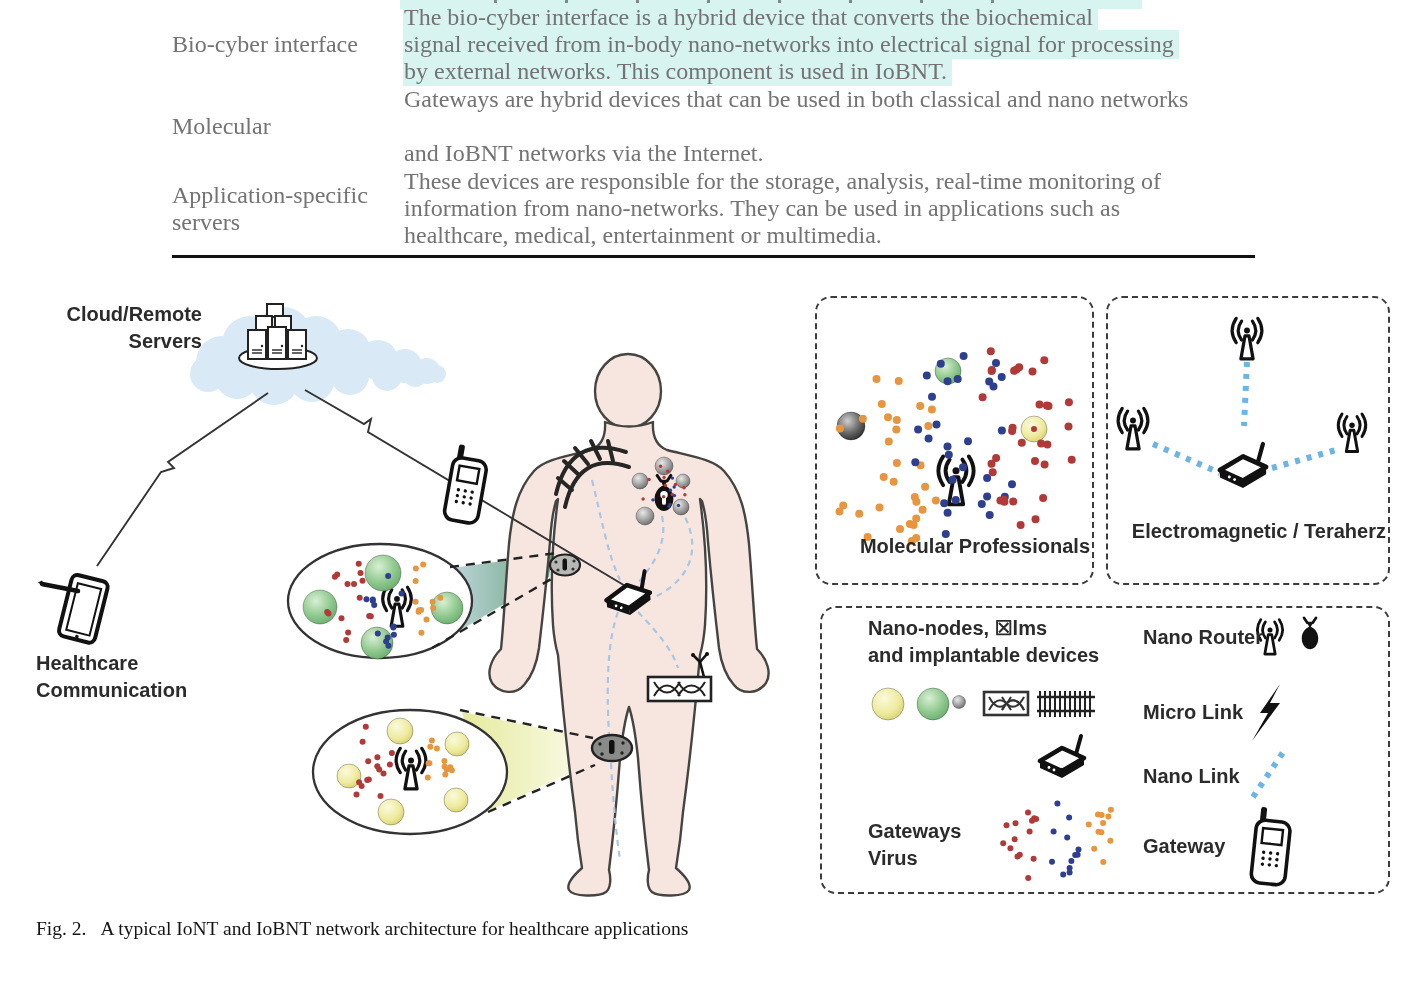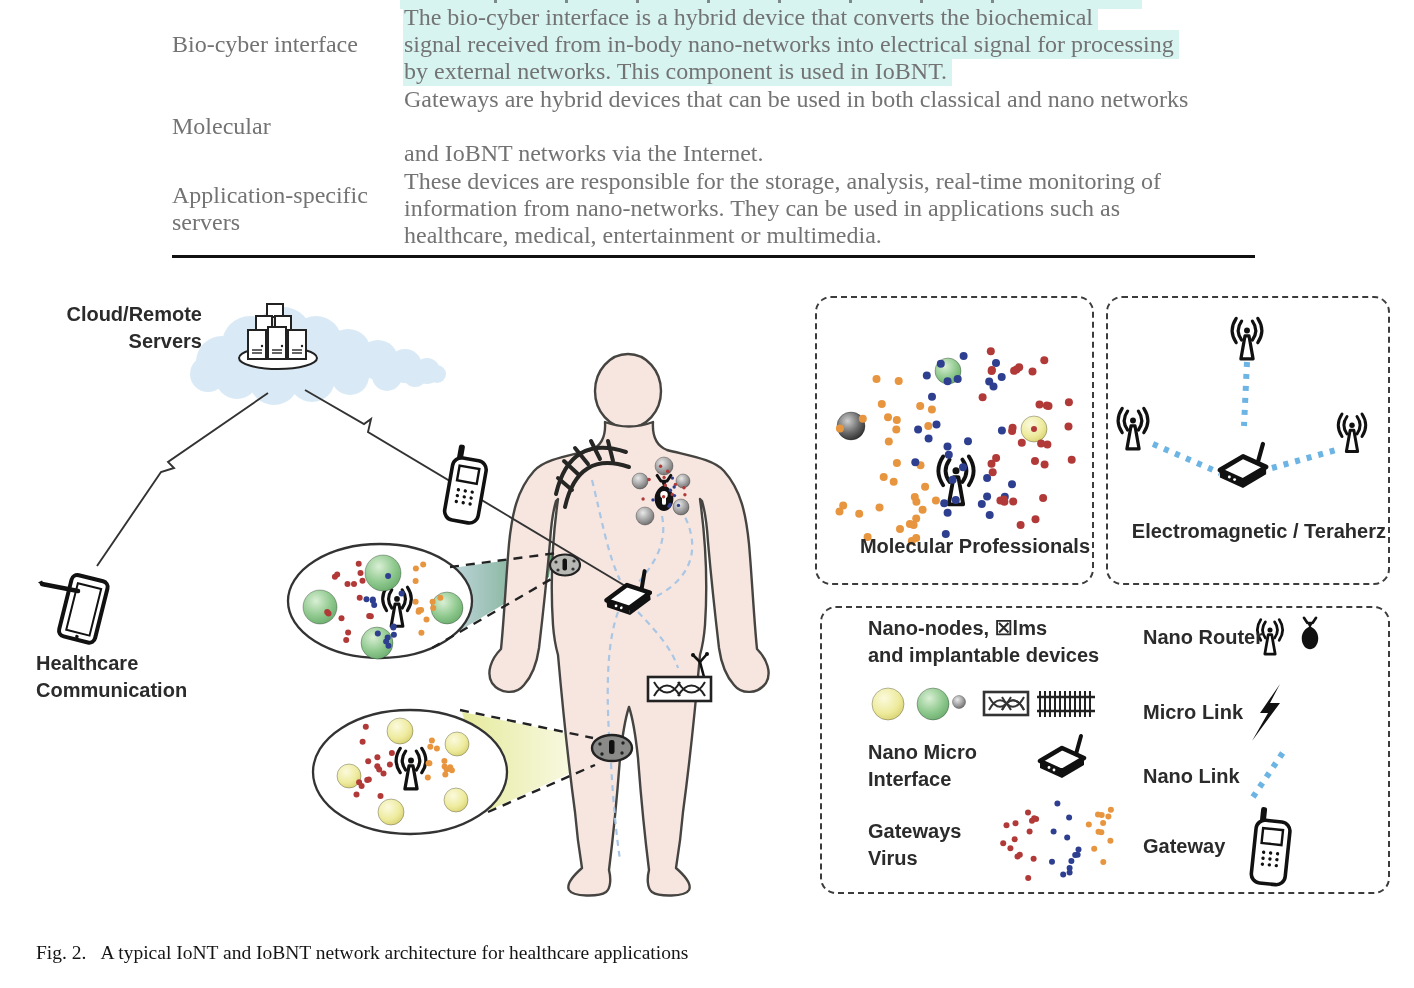--- a/index.html
+++ b/index.html
@@ -13,21 +13,21 @@
   #top-frag::after{content:"";position:absolute;left:60px;top:0;width:560px;height:4px;opacity:.55;
         background:repeating-linear-gradient(90deg,transparent 0 34px,#333 34px 37px,transparent 37px 71px);}
   #t-rule{position:absolute;left:172px;top:255px;width:1083px;height:3px;background:#111;}
   
   .flabel{position:absolute;font-size:20px;font-weight:600;color:#2b2b2b;line-height:27px;white-space:nowrap;}
   .fcenter{text-align:right;white-space:normal;}
   
   .panel{position:absolute;border:2.2px dashed #3c3c3c;border-radius:16px;background:transparent;}
   
   #caption{position:absolute;left:36px;top:918px;font-family:"Liberation Serif",serif;
-        font-size:19.5px;color:#151515;white-space:nowrap;margin-top:24px;}
+        font-size:19.5px;color:#151515;white-space:nowrap;}
   #caption .gap{display:inline-block;width:14px;}
   svg{position:absolute;left:0;top:0;}
 </style>
 </head>
 <body>
 
 <div id="page">
 
   <svg width="1414" height="988" viewBox="0 0 1414 988">
     <defs>
@@ -594,24 +594,20 @@
   </div>
   <div class="flabel fcenter" style="left:815px;top:533px;width:275px">Molecular Professionals</div>
   <div class="flabel fcenter" style="left:1106px;top:518px;width:280px">
     <div>Electromagnetic / Teraherz</div>
   </div>
 
   <div class="flabel" style="left:868px;top:615px">
     <div>Nano-nodes, ☒lms</div>
     <div>and implantable devices</div>
   </div>
-  <div class="flabel" style="left:868px;top:739px">
-    <div>Nano Micro</div>
-    <div>Interface</div>
-  </div>
   <div class="flabel" style="left:868px;top:818px">
     <div>Gateways</div>
     <div>Virus</div>
   </div>
   <div class="flabel" style="left:1143px;top:624px">Nano Router</div>
   <div class="flabel" style="left:1143px;top:699px">Micro Link</div>
   <div class="flabel" style="left:1143px;top:763px">Nano Link</div>
   <div class="flabel" style="left:1143px;top:833px">Gateway</div>
 
   <div id="caption">

